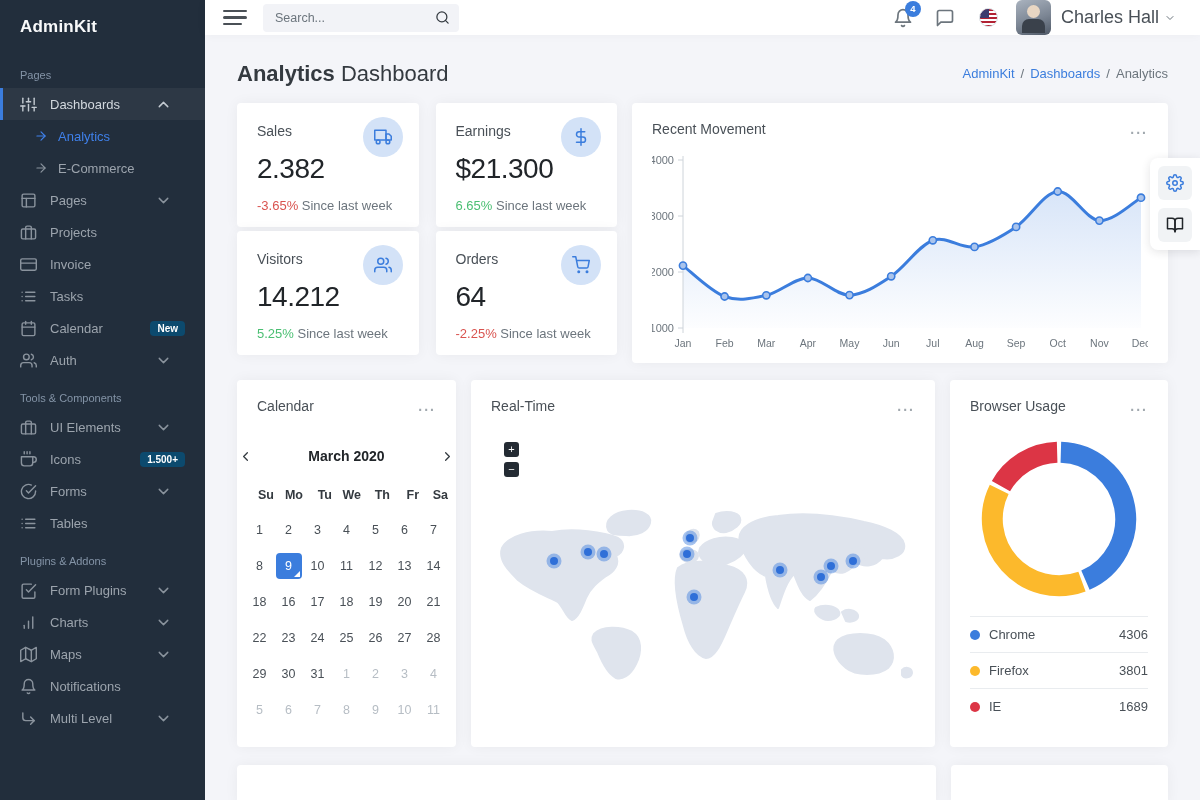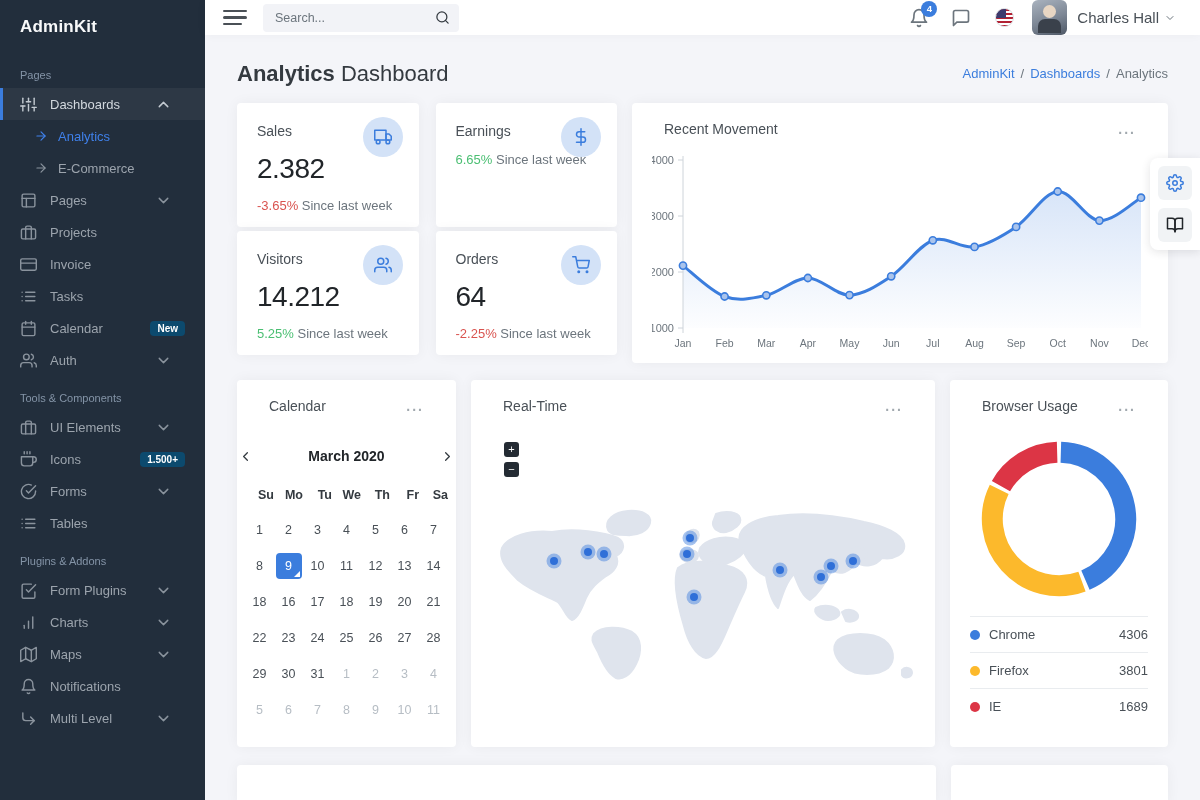--- a/index.html
+++ b/index.html
@@ -38,35 +38,35 @@
   .tb-icon { position:relative; width:20px; height:20px; color:#6c757d; cursor:pointer; margin-left:22px; }
   .tb-icon .ico { width:20px; height:20px; }
   .noti-badge { position:absolute; top:-7px; right:-8px; min-width:16px; height:16px; background:#3b7ddd; color:#fff; font-size:9.5px; font-weight:700; border-radius:50%; display:flex; align-items:center; justify-content:center; padding:0 3px; }
   .flag { width:19px; height:19px; border-radius:50%; margin-left:24px; cursor:pointer;
           background:repeating-linear-gradient(#b22234 0 2px,#fff 2px 4px); position:relative; overflow:hidden; border:1px solid #d8dce1; }
   .flag::after { content:""; position:absolute; left:0; top:0; width:55%; height:50%; background:#3c3b6e; }
   .avatar { width:35px; height:35px; border-radius:6px; margin-left:18px; cursor:pointer; position:relative; overflow:hidden;
             background:linear-gradient(160deg,#aab3bf 0%,#7c8694 55%,#4e5866 100%); }
   .avatar::before { content:""; position:absolute; left:11px; top:5px; width:13px; height:13px; border-radius:50%; background:#e8d6c3; }
   .avatar::after { content:""; position:absolute; left:6px; top:19px; width:23px; height:14px; border-radius:7px 7px 0 0; background:#3a414b; }
-  .username { margin-left:10px; font-size:15px; color:#495057; cursor:pointer; display:flex; align-items:center; }
+  .username { margin-left:10px; font-size:18px; color:#495057; cursor:pointer; display:flex; align-items:center; }
   .caret { margin-left:5px; width:12px; height:12px; color:#6c757d; }
 
   
   .content { flex:1; padding:26px 32px 0; }
   .page-head { display:flex; align-items:flex-start; justify-content:space-between; margin-bottom:16px; }
   .page-title { font-size:22px; color:#343a40; font-weight:300; }
   .page-title b { font-weight:700; }
   .breadcrumb { font-size:13px; margin-top:5px; }
   .breadcrumb a { color:#3b7ddd; text-decoration:none; cursor:pointer; }
   .breadcrumb .sep { color:#6c757d; margin:0 6px; }
   .breadcrumb .current { color:#6c757d; }
 
   .card { background:#fff; border-radius:4px; box-shadow:0 0 14px rgba(33,37,41,.05); }
-  .card-head { display:flex; align-items:center; justify-content:space-between; padding:18px 32px 0; }
+  .card-head { display:flex; align-items:center; justify-content:space-between; padding:18px 20px 0; }
   .card-title { font-size:14px; color:#495057; font-weight:500; }
   .dots { color:#a1a8ae; font-weight:700; letter-spacing:2px; font-size:14px; line-height:6px; cursor:pointer; user-select:none; }
 
   .row1 { display:grid; grid-template-columns:380px 1fr; gap:15px; }
   .stats-grid { display:grid; grid-template-columns:1fr 1fr; grid-template-rows:124px 124px; gap:4px 17px; }
   .stat-card { padding:17px 20px; position:relative; }
   .stat-title { font-size:14px; color:#495057; font-weight:500; padding-top:3px; }
   .stat-iconwrap { position:absolute; top:14px; right:16px; width:40px; height:40px; border-radius:50%; background:#d3e2f7; display:flex; align-items:center; justify-content:center; color:#3b7ddd; }
   .stat-iconwrap .ico { width:18px; height:18px; }
   .stat-value { font-size:28px; color:#212529; font-weight:500; margin-top:14px; letter-spacing:-.5px; }
@@ -434,20 +434,21 @@
           <div class="card stat-card">
             <div class="stat-title">Earnings</div>
             <div class="stat-iconwrap">
               <span class="ico">
                 <svg viewBox="0 0 24 24">
                   <line x1="12" y1="1" x2="12" y2="23"></line>
                   <path d="M17 5H9.5a3.5 3.5 0 0 0 0 7h5a3.5 3.5 0 0 1 0 7H6"></path>
                 </svg>
               </span>
             </div>
+            <div class="stat-value">$21.300</div>
             <div class="stat-delta"><span class="delta-up">6.65%</span> Since last week</div>
           </div>
           <div class="card stat-card">
             <div class="stat-title">Visitors</div>
             <div class="stat-iconwrap">
               <span class="ico">
                 <svg viewBox="0 0 24 24">
                   <path d="M17 21v-2a4 4 0 0 0-4-4H5a4 4 0 0 0-4 4v2"></path>
                   <circle cx="9" cy="7" r="4"></circle>
                   <path d="M23 21v-2a4 4 0 0 0-3-3.87"></path>

